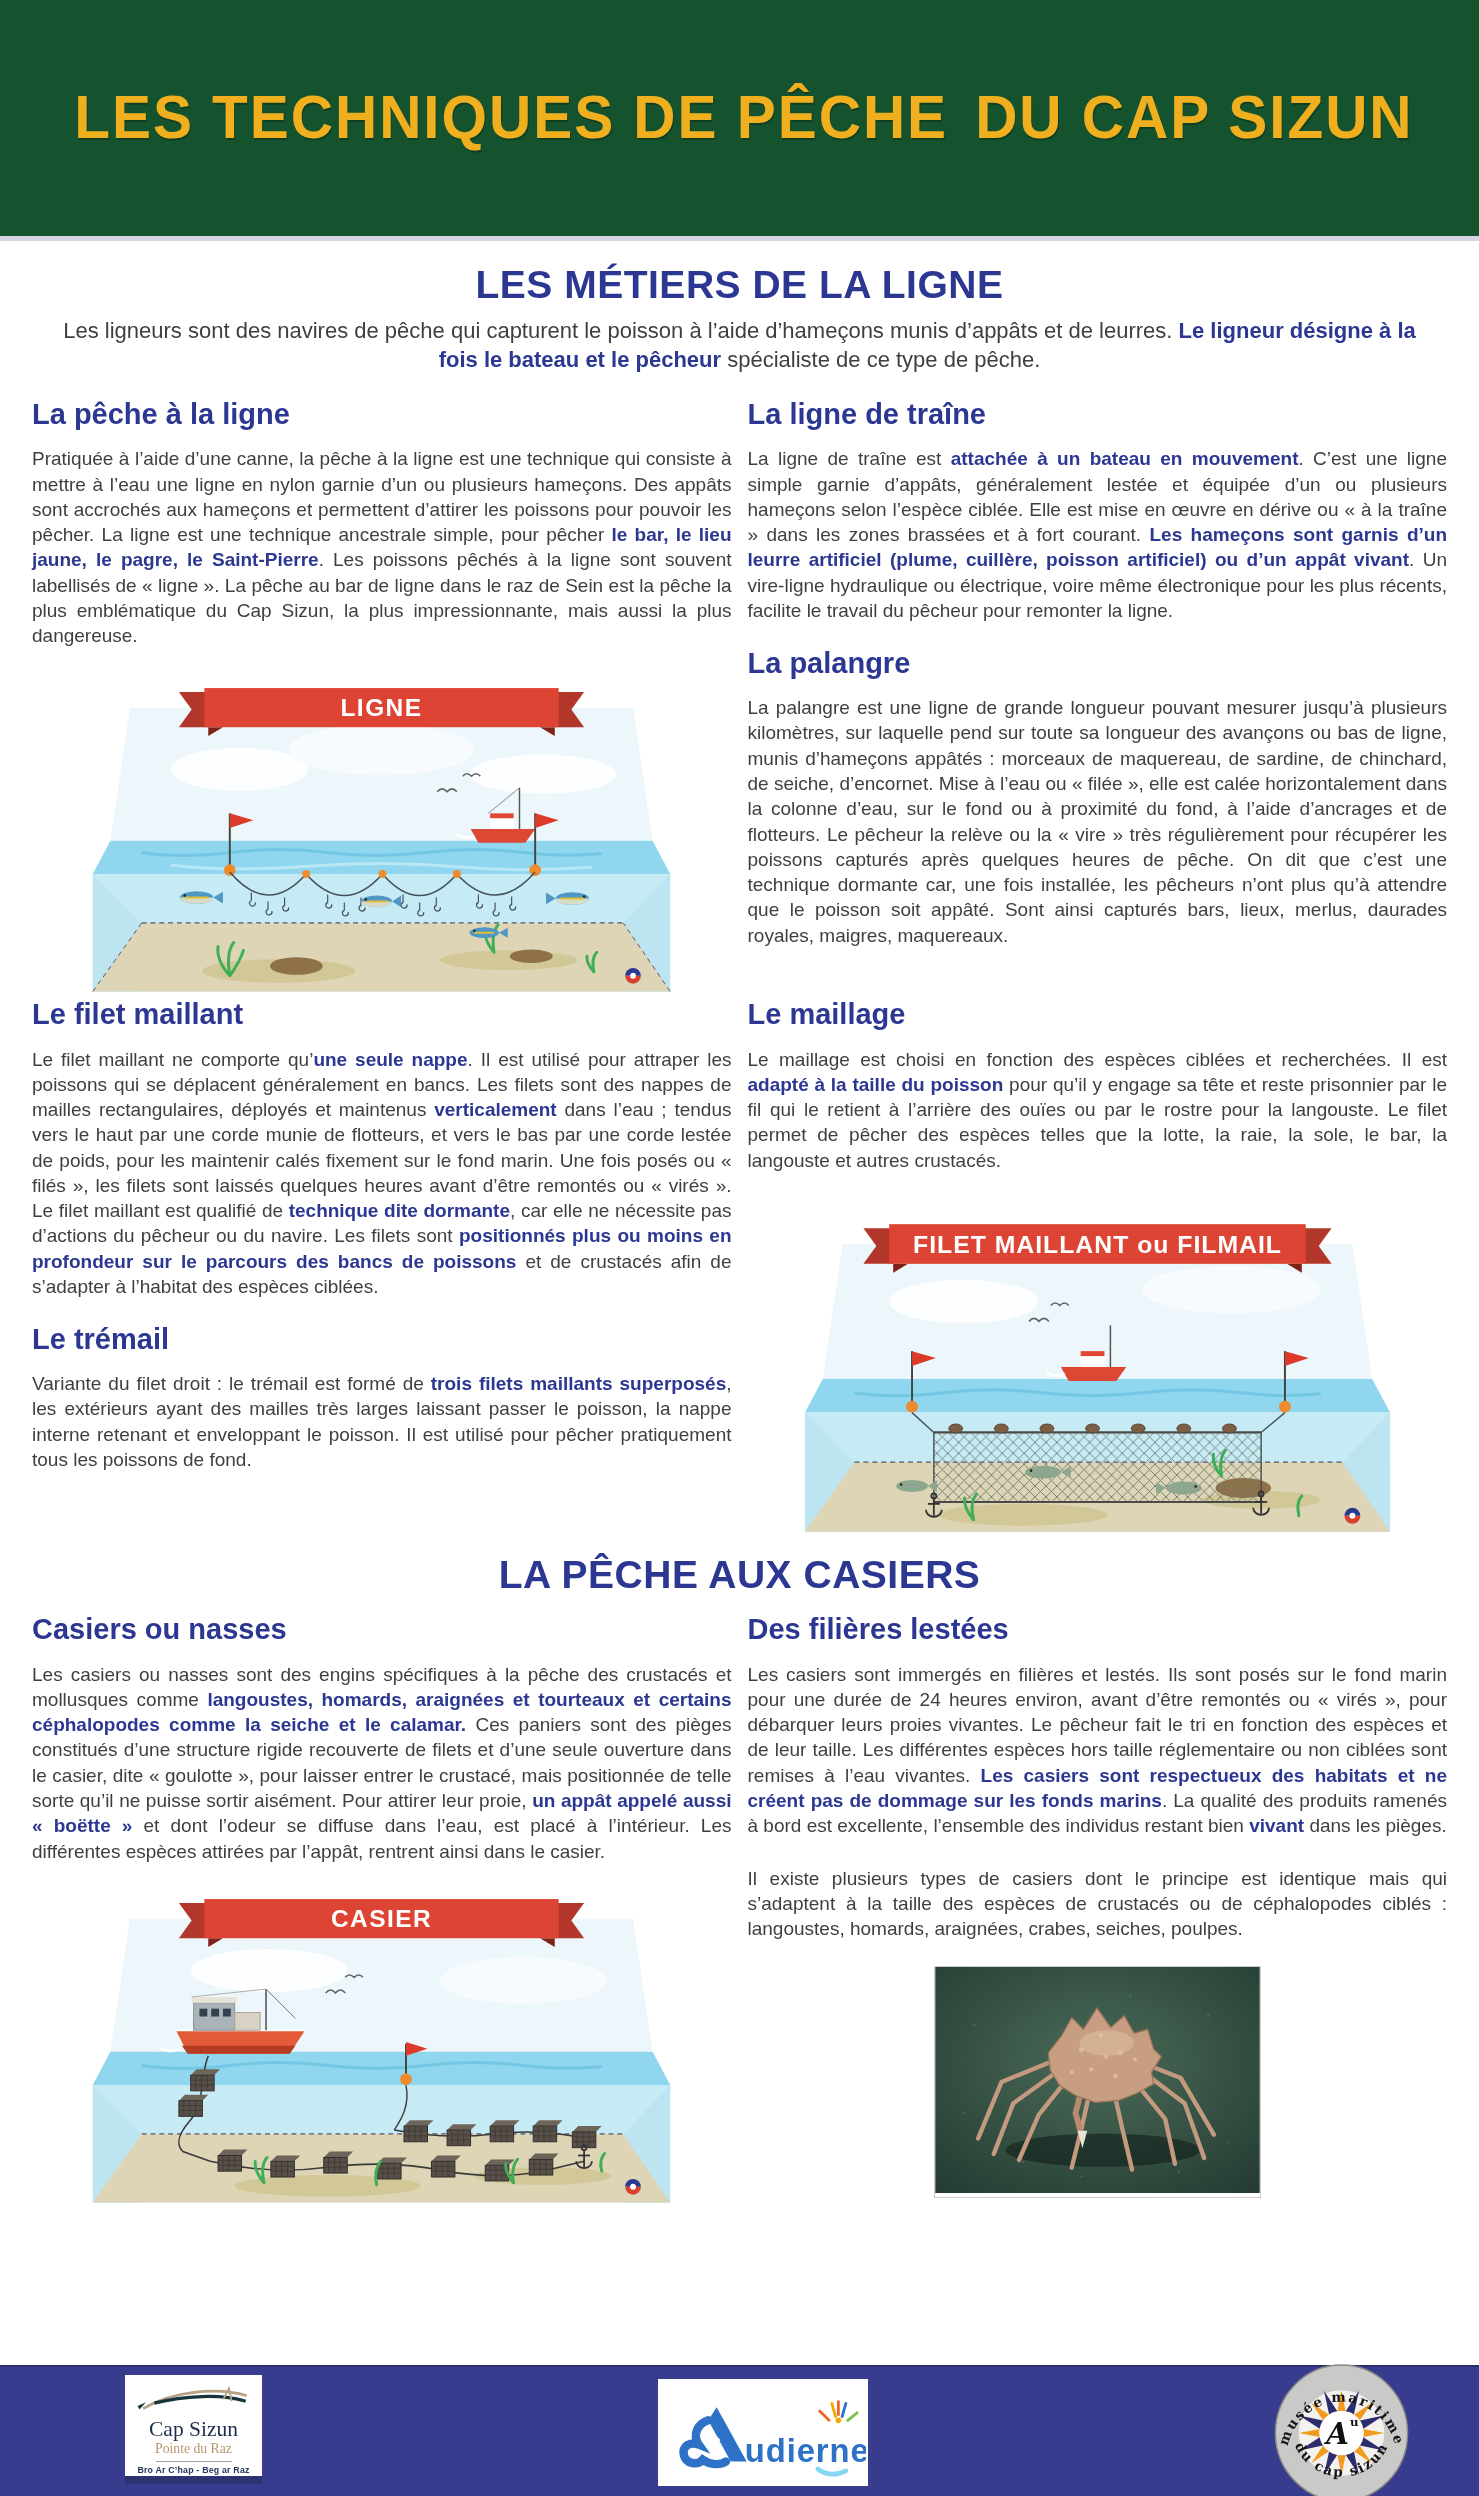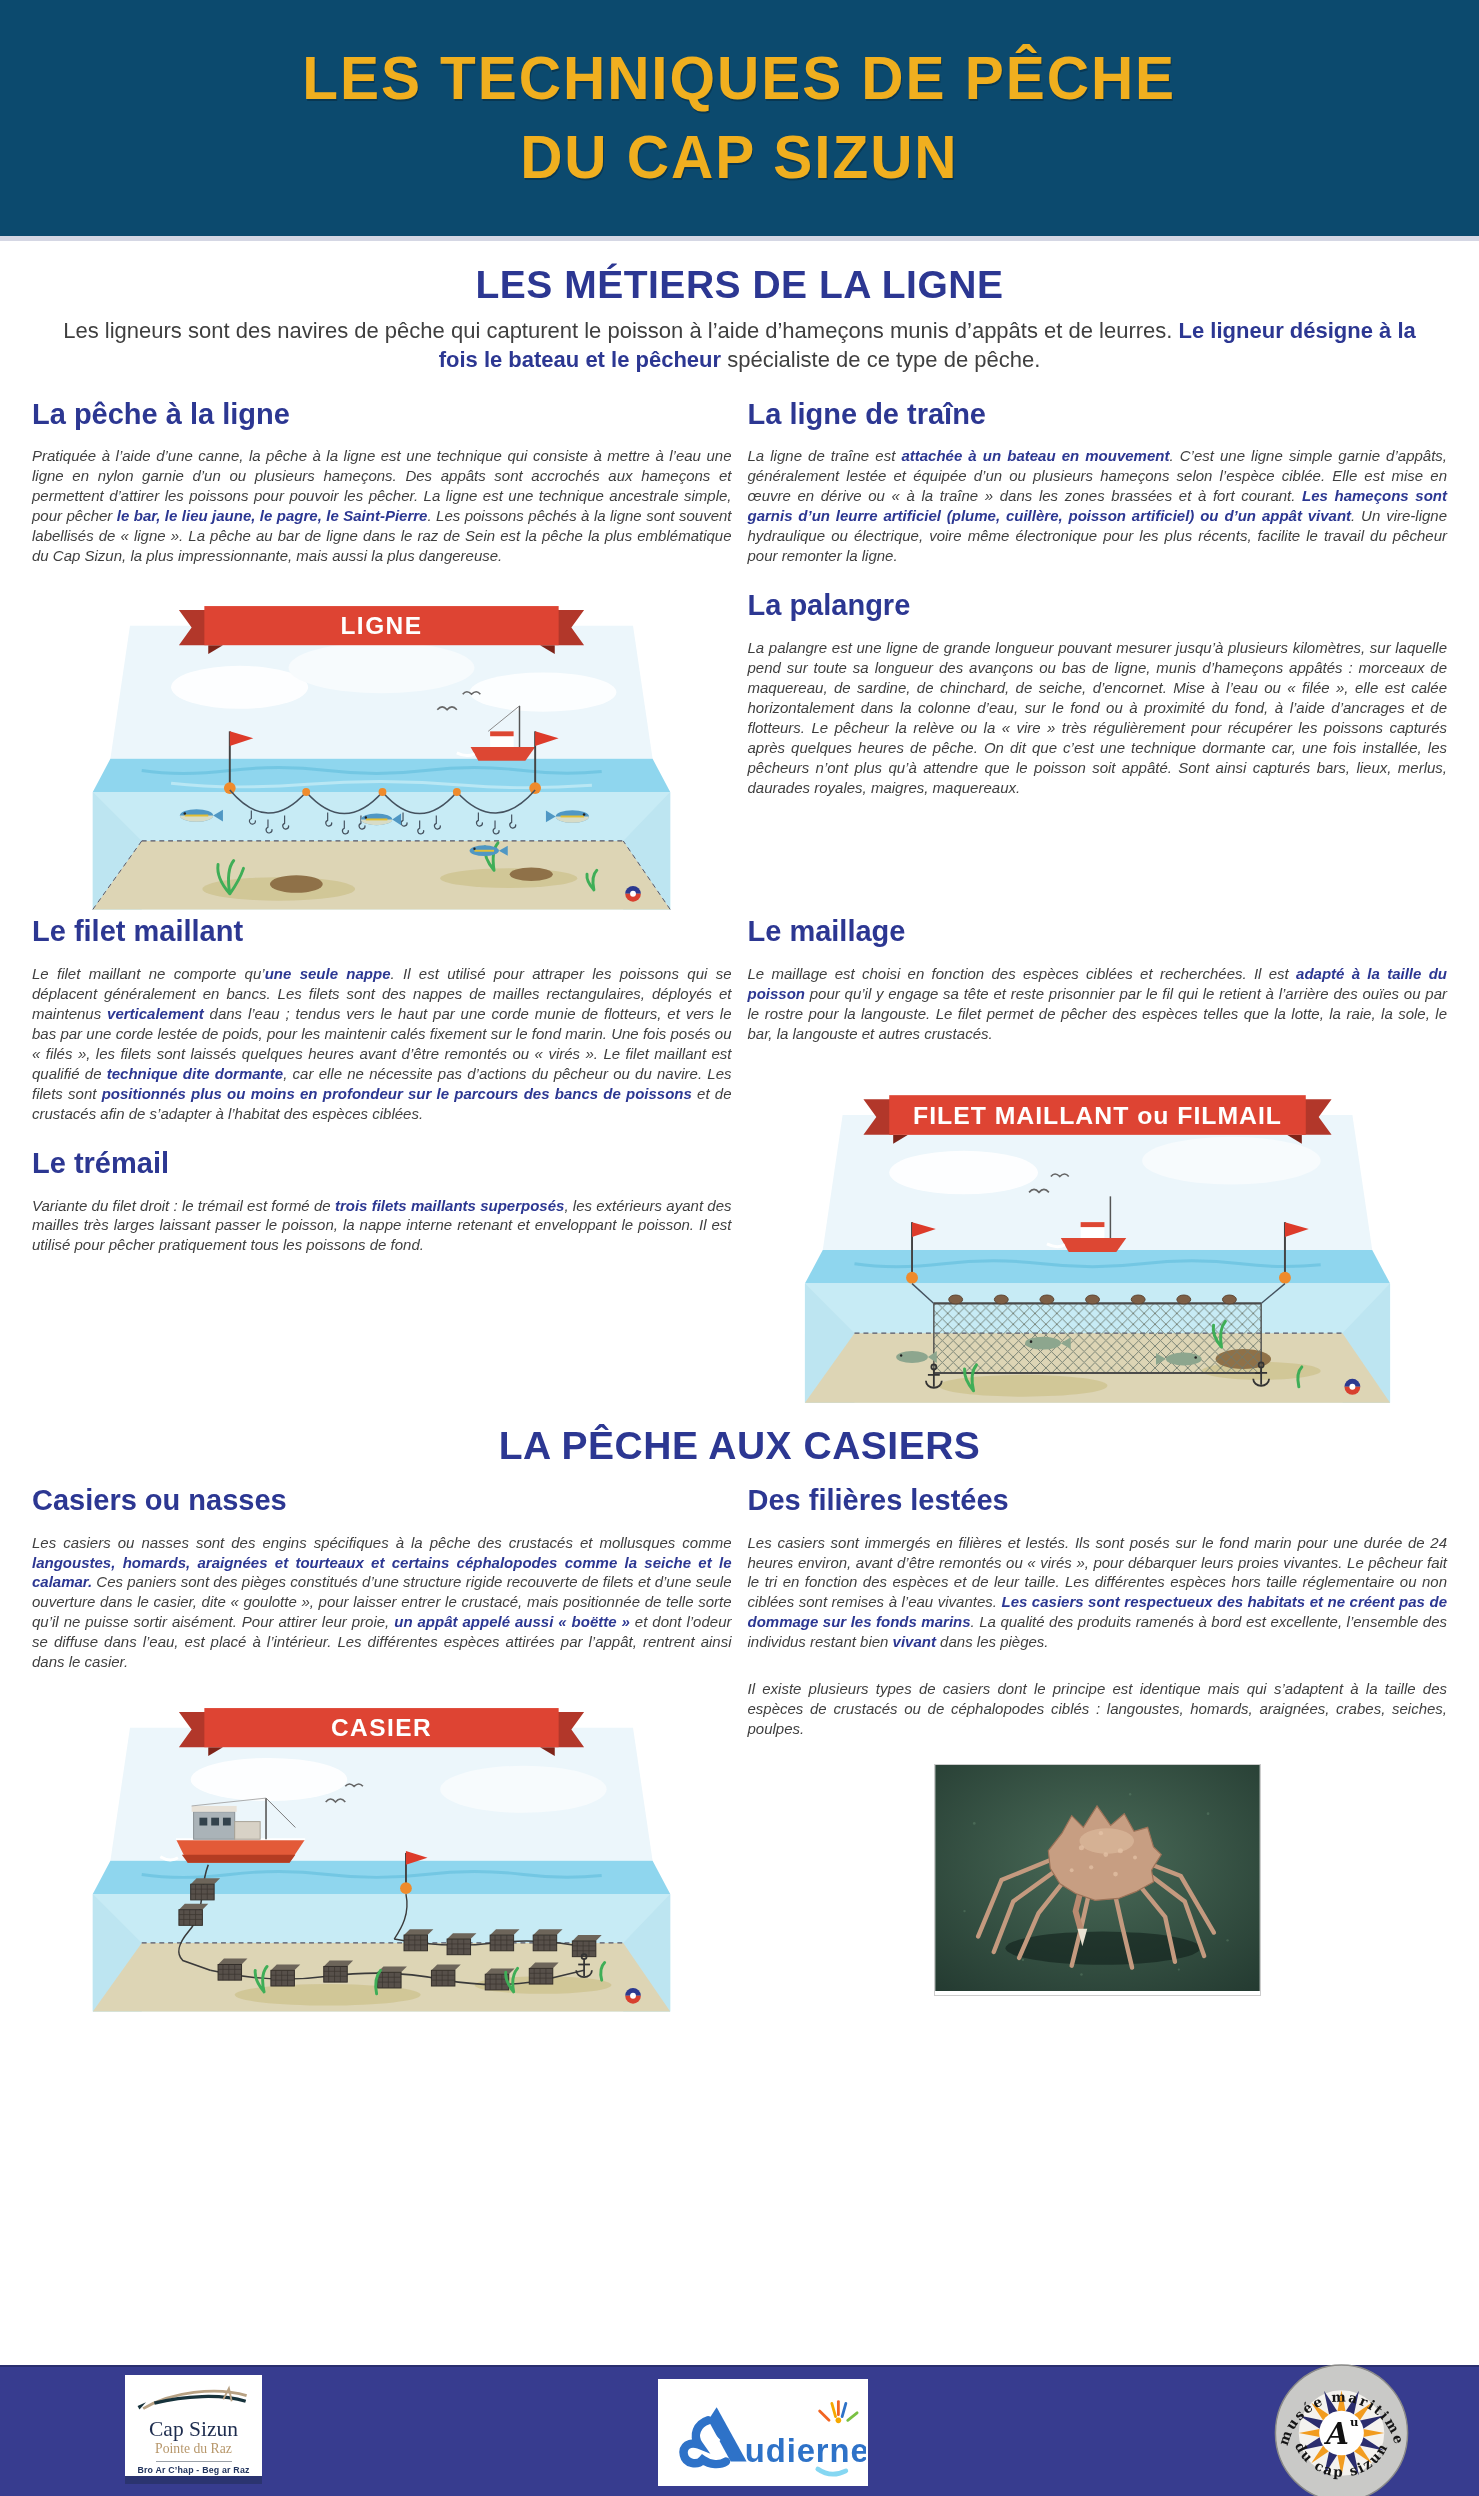--- a/index.html
+++ b/index.html
@@ -2,40 +2,40 @@
 <html lang="fr"><head>
 <meta charset="utf-8">
 <style>
   html,body{margin:0;padding:0;}
   body{
     width:1479px;height:2497px;position:relative;overflow:hidden;
     background:#ffffff;font-family:"Liberation Sans",sans-serif;color:#3f3f3f;
   }
   
   .header{
-    height:236px;background:#0c4a6e;border-bottom:5.9px solid #d5d7e4;
-    display:flex;flex-direction:column;justify-content:center;align-items:center;
+    height:236px;background:#14532d;border-bottom:5.9px solid #d5d7e4;
+    display:flex;flex-direction:row;justify-content:center;align-items:center;
   }
   .title-line{
     color:#f0af1f;font-weight:bold;font-size:61px;line-height:1.3;
     letter-spacing:2px;transform:scaleX(.96);white-space:nowrap;
     text-shadow:1px 2px 0 rgba(0,0,0,.25);
   }
   
   .content{padding:0 32px;}
   .section-heading{
     text-align:center;color:#2c3792;font-weight:bold;font-size:39px;
     letter-spacing:0.5px;margin:21.5px 0 9.8px;
   }
   .intro{
     text-align:center;font-size:22px;line-height:1.32;max-width:1395px;margin:0 auto;
   }
   .two-col{display:grid;grid-template-columns:1fr 1fr;column-gap:16px;align-items:start;}
   .col-heading{color:#2c3792;font-weight:bold;font-size:29px;margin:23.4px 0 15.6px;}
-  .para{font-size:15px;line-height:1.33;text-align:justify;margin:0 0 5.9px;font-style:italic;}
+  .para{font-size:19px;line-height:1.33;text-align:justify;margin:0 0 5.9px;}
   .para b, .intro b{color:#2c3792;}
   .illus{display:block;margin:17.6px auto 0;}
   .illus svg{display:block;}
   .photo-frame{display:block;margin:25px auto 0;border:1px solid #cccccc;}
   
   .footer{
     position:absolute;left:0;right:0;bottom:0;height:130px;
     background:#373c8f;border-top:2.9px solid #2a2f6e;
   }
   .logo-card{position:absolute;background:#ffffff;}

